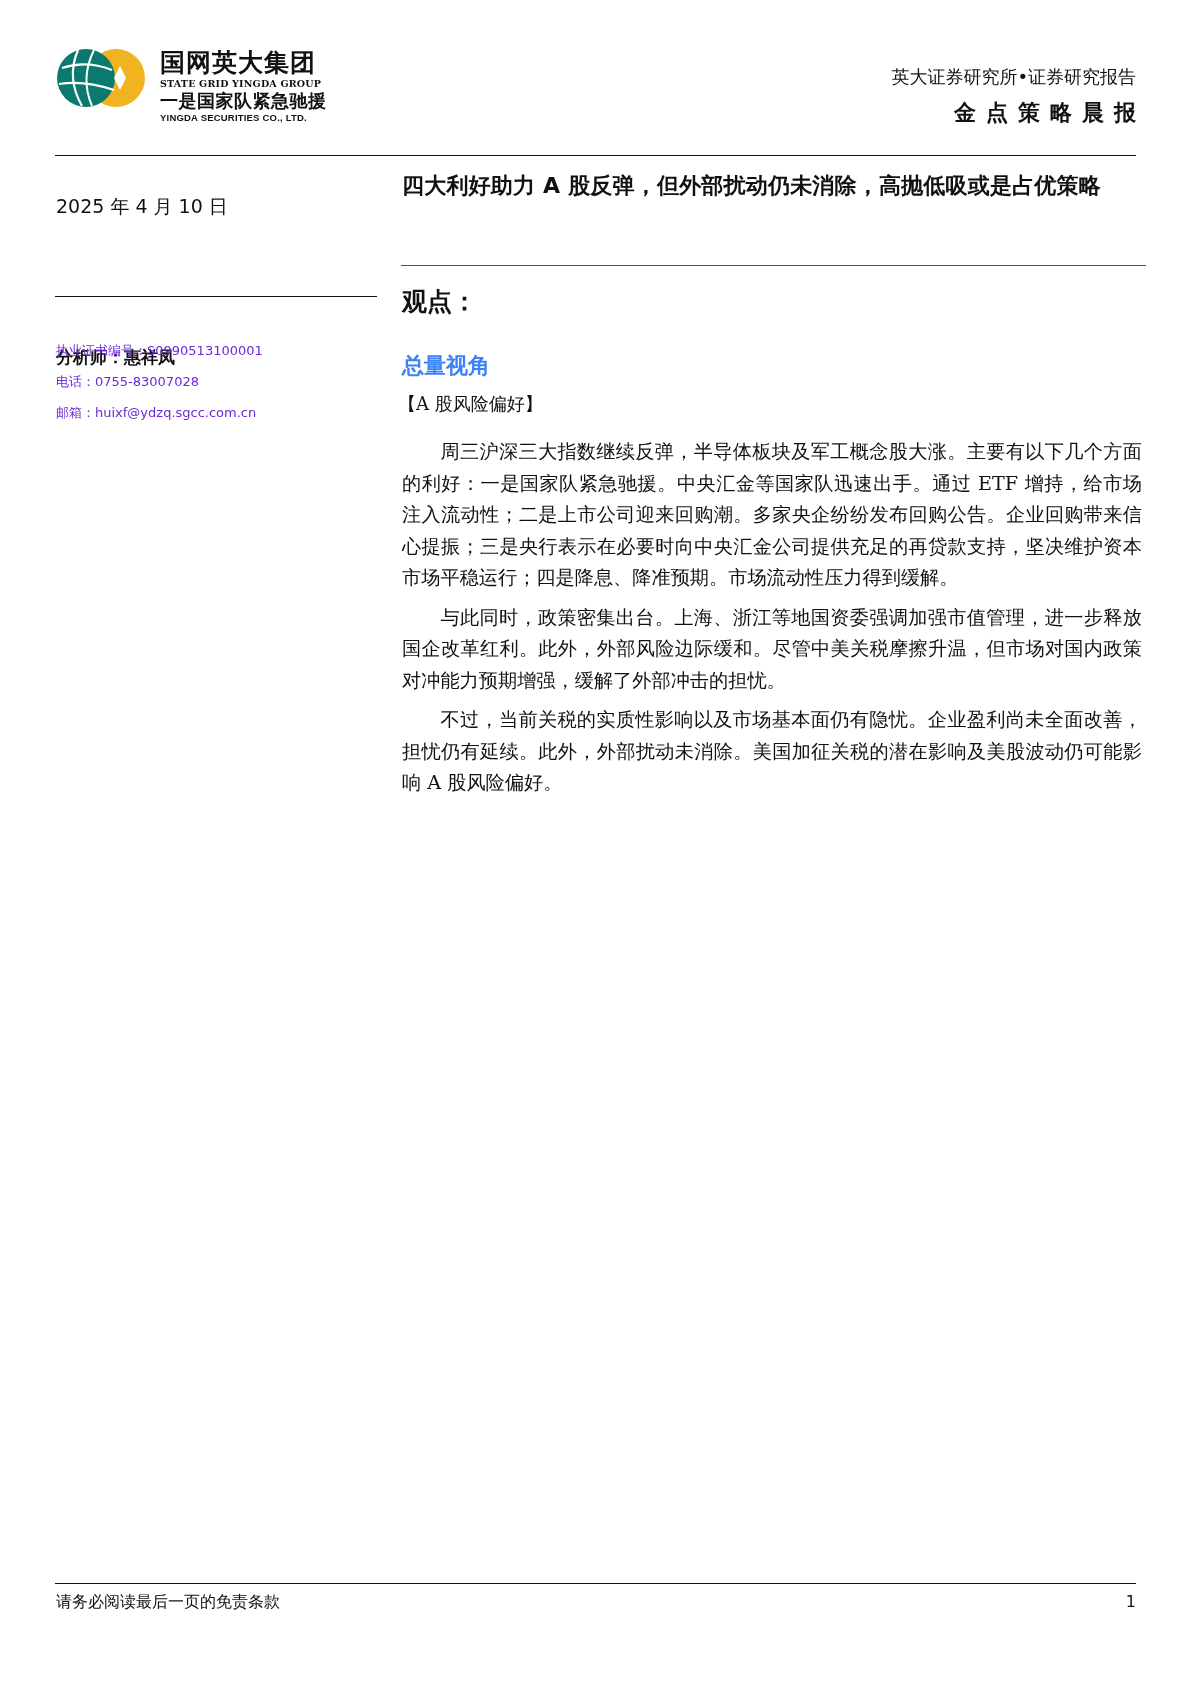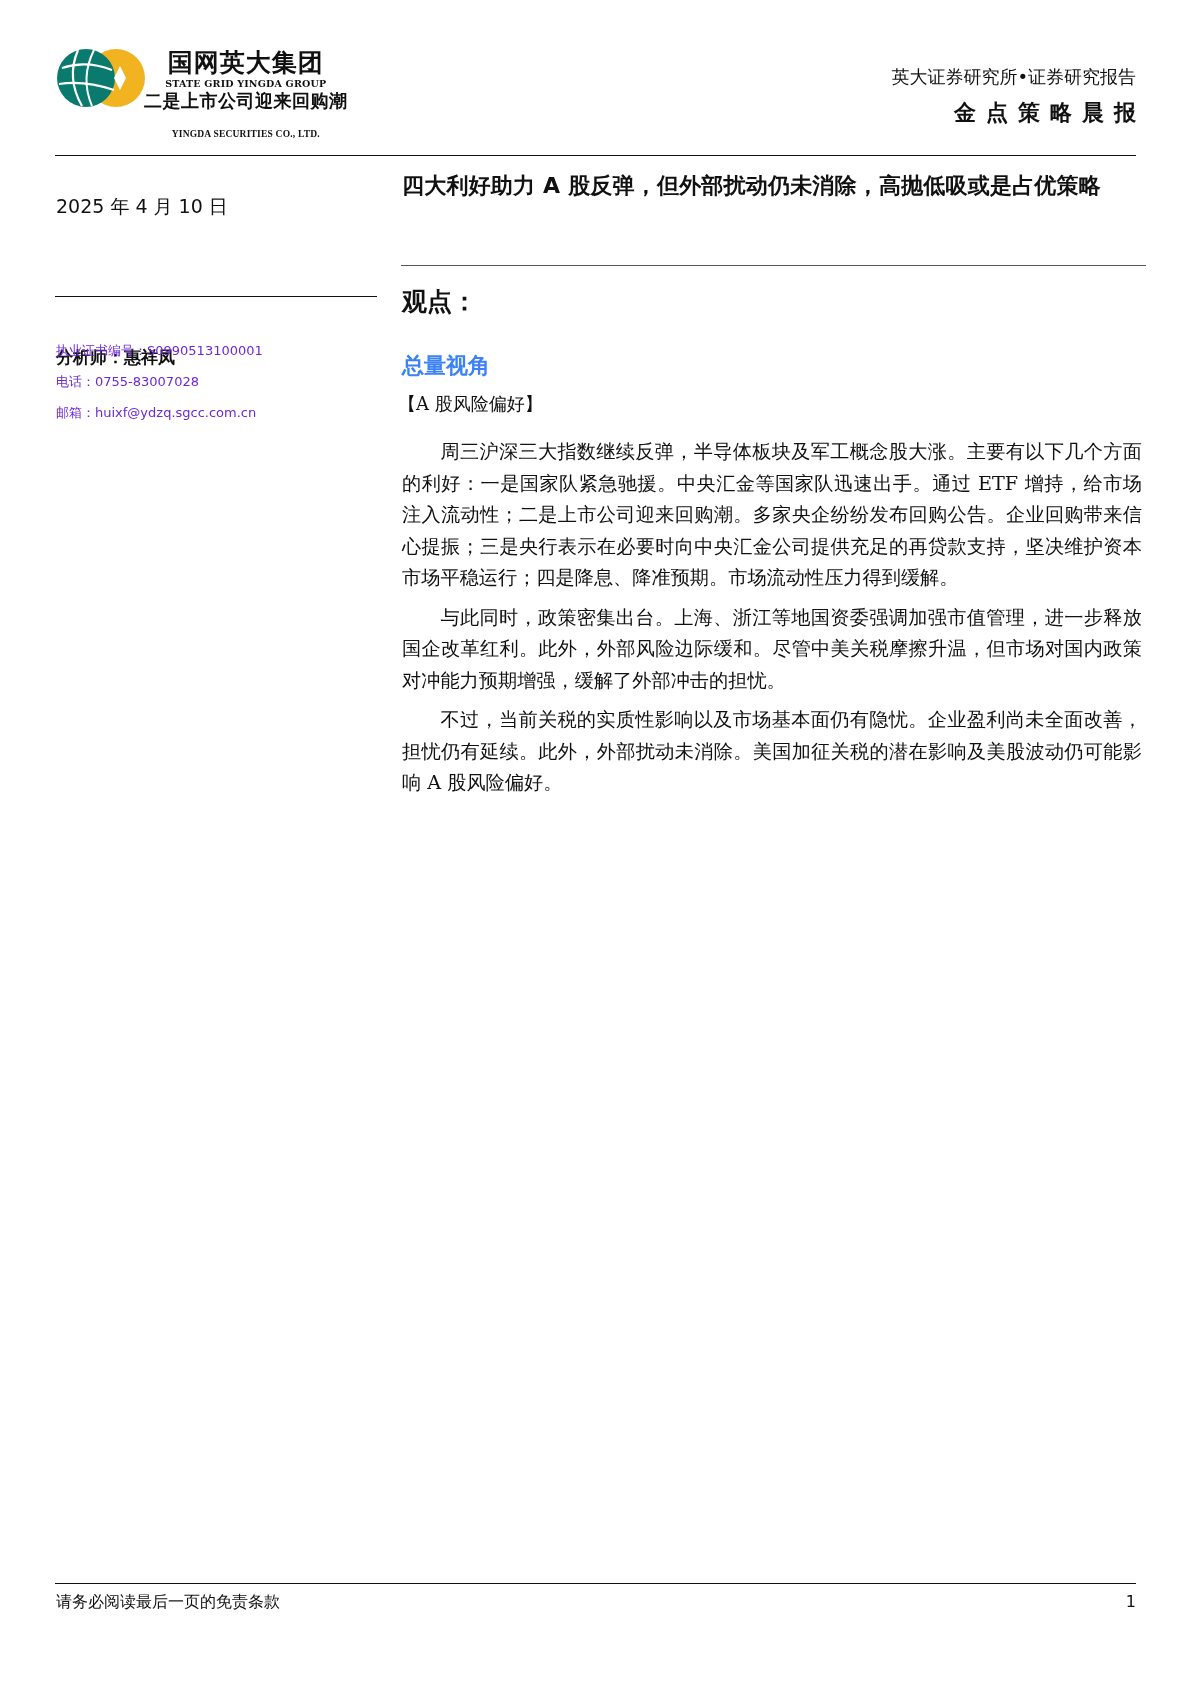--- a/index.html
+++ b/index.html
@@ -4,25 +4,25 @@
   <style>
     html, body { margin: 0; padding: 0; background: #ffffff; }
     body {
       width: 1191px; height: 1684px; position: relative; overflow: hidden;
       font-family: "DejaVu Sans", "Liberation Sans", sans-serif; color: #111;
     }
     .abs { position: absolute; }
 
     
     .logo { left: 56px; top: 46px; width: 92px; height: 64px; }
-    .brand { left: 144px; top: 48px; text-align: center; }
+    .brand { left: 160px; top: 48px; }
     .brand-cn1 { font-size: 25px; font-weight: bold; letter-spacing: 1px; line-height: 30px; color: #111; }
     .brand-en1 { font-family: "DejaVu Serif", "Liberation Serif", serif; font-size: 9.5px; font-weight: bold; line-height: 12px; letter-spacing: 0.2px; }
     .brand-cn2 { font-size: 18px; font-weight: bold; line-height: 22px; letter-spacing: 0.5px; }
-    .brand-en2 { font-family: Liberation Serif, serif; font-size: 9.5px; font-weight: bold; line-height: 12px; letter-spacing: 0.2px; margin-top: 16px; }
+    .brand-en2 { font-family: Liberation Sans, sans-serif; font-size: 9.5px; font-weight: bold; line-height: 12px; letter-spacing: 0.2px; }
 
     .hdr-right { right: 55px; top: 64px; text-align: right; }
     .hdr-institute { font-size: 18px; line-height: 26px; color: #111; }
     .hdr-series { font-size: 22px; font-weight: bold; letter-spacing: 10px; margin-right: -10px; line-height: 34px; margin-top: 6px; }
 
     .rule-top { left: 55px; top: 155px; width: 1081px; height: 1px; background: #111; }
 
     
     .date { left: 56px; top: 194px; font-size: 19px; color: #111; }
     .rule-left { left: 55px; top: 296px; width: 322px; height: 1px; background: #111; }
@@ -56,21 +56,21 @@
     <path d="M6 22 Q30 14 56 24" stroke="#ffffff" stroke-width="2.2" fill="none"></path>
     <path d="M3 38 Q28 34 58 44" stroke="#ffffff" stroke-width="2.2" fill="none"></path>
     <path d="M22 4 Q10 32 26 60" stroke="#ffffff" stroke-width="2.2" fill="none"></path>
     <path d="M38 4 Q24 32 36 60" stroke="#ffffff" stroke-width="2" fill="none"></path>
   </svg>
 </div>
 
 <div class="abs brand">
   <div class="brand-cn1">国网英大集团</div>
   <div class="brand-en1">STATE GRID YINGDA GROUP</div>
-  <div class="brand-cn2">二是上市公司迎来回购潮</div>
+  <div class="brand-cn2">一是国家队紧急驰援</div>
   <div class="brand-en2">YINGDA SECURITIES CO., LTD.</div>
 </div>
 
 <div class="abs hdr-right">
   <div class="hdr-institute">英大证券研究所•证券研究报告</div>
   <div class="hdr-series">金点策略晨报</div>
 </div>
 
 <div class="abs rule-top"></div>
 

